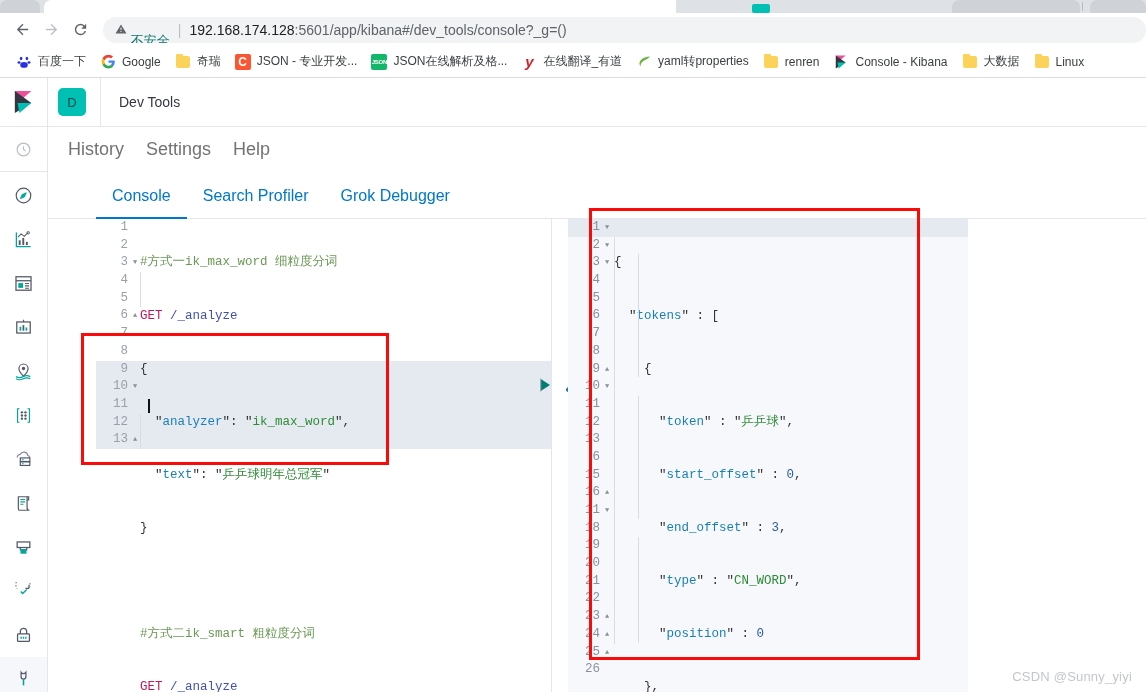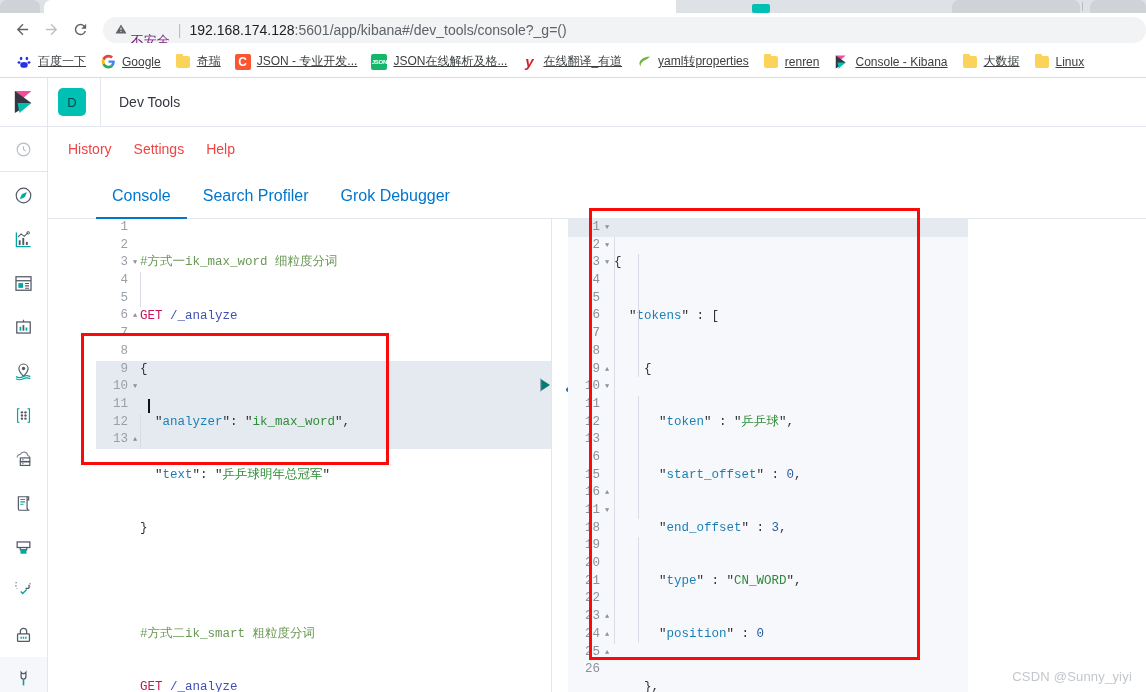--- a/index.html
+++ b/index.html
@@ -41,42 +41,42 @@
   .nav-btn.disabled { color: #bdc1c6; }
 
   #omnibox {
     margin-left: 8px; height: 26px; width: 1080px;
     background: #f1f3f4; border-radius: 13px;
     display: flex; align-items: center; padding: 0 12px;
     overflow: hidden;
   }
   #omnibox .warn-icon { font-size: 11px; color: #5f6368; margin-right: 4px; }
   #omnibox .security-text {
-    font-size: 13px; color: #701a75; white-space: nowrap; margin-top: 22px;
+    font-size: 13px; color: #0f766e; white-space: nowrap; margin-top: 22px;
   }
   #omnibox .divider-pipe {
     color: #bdc1c6; margin: 0 8px; font-size: 14px;
   }
   #omnibox .url-text {
     font-size: 14px; color: #202124; white-space: nowrap;
   }
   #omnibox .url-text .dim { color: #5f6368; }
 
   #bookmarks-bar {
     position: absolute; left: 0; top: 46px; width: 1146px; height: 32px;
     background: #ffffff; border-bottom: 1px solid #dadce0;
     display: flex; align-items: center; padding-left: 10px;
     overflow: hidden;
   }
   .bookmark {
     display: flex; align-items: center; height: 24px;
     padding: 0 6px; margin-right: 2px; border-radius: 4px;
     white-space: nowrap; flex: 0 0 auto;
   }
-  .bookmark .bm-label { font-size: 12px; color: #3c4043; text-decoration: underline; }
+  .bookmark .bm-label { font-size: 12px; color: #3c4043; }
   .bm-ico {
     width: 16px; height: 16px; margin-right: 6px; flex: 0 0 auto;
     display: flex; align-items: center; justify-content: center;
     font-size: 11px; font-weight: bold; border-radius: 2px;
   }
   .ico-baidu { color: #2932e1; font-size: 13px; }
   .ico-folder {
     background: #fbd35b; border-radius: 2px 2px 2px 2px;
     position: relative; width: 14px; height: 12px;
   }
@@ -124,21 +124,21 @@
 
   #content-area {
     position: absolute; left: 48px; top: 49px; width: 1098px; height: 565px;
     background: #ffffff;
   }
   #devtools-menu {
     position: absolute; left: 0; top: 0; height: 44px; width: 1098px;
     display: flex; align-items: center; padding-left: 20px;
   }
   .dt-menu-link {
-    font-size: 14px; color: #ef4444; margin-right: 22px;
+    font-size: 18px; color: #737373; margin-right: 22px;
   }
   #devtools-tabs {
     position: absolute; left: 0; top: 44px; height: 48px; width: 1098px;
     display: flex; align-items: flex-end; padding-left: 48px;
     border-bottom: 1px solid #e3e6ef;
   }
   .dt-tab {
     font-size: 16px; color: #0077cc; padding: 0 16px 13px 16px;
     position: relative;
   }

